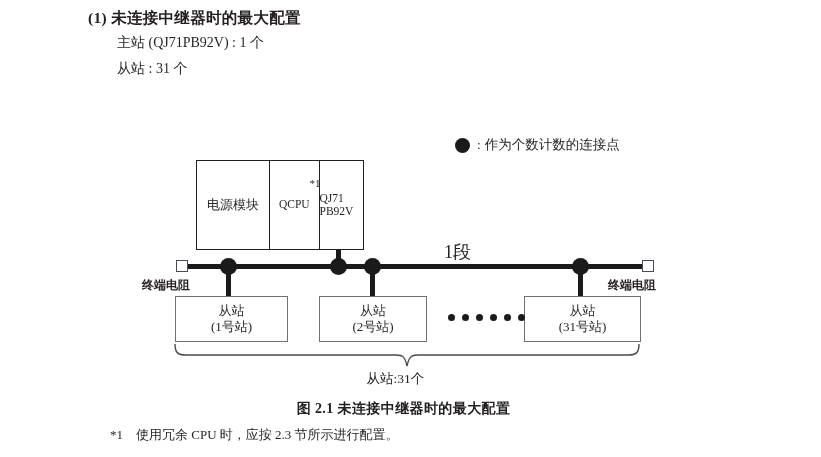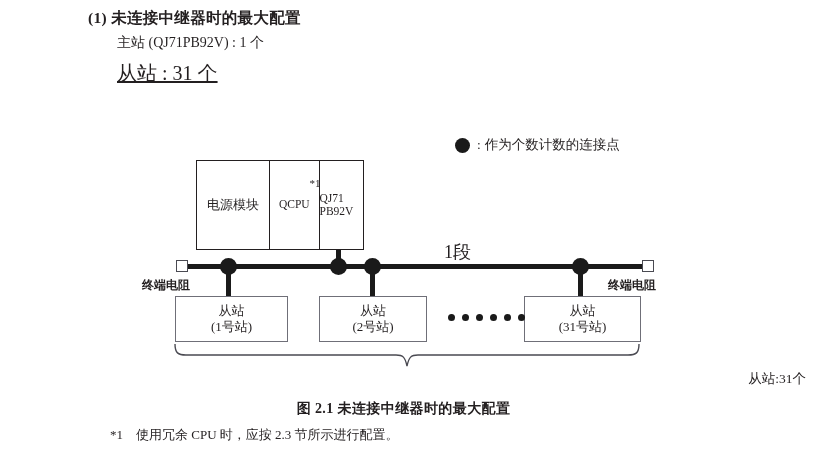--- a/index.html
+++ b/index.html
@@ -19,21 +19,21 @@
     font-size:15.5px;font-weight:bold;
     letter-spacing:0.3px;
     white-space:nowrap;
   }
   .sec-line1{
     position:absolute;left:117px;top:34px;
     font-size:14px;white-space:nowrap;
   }
   .sec-line2{
     position:absolute;left:117px;top:60px;
-    font-size:20px;white-space:nowrap;text-decoration:underline;
+    font-size:14px;white-space:nowrap;
   }
 
   
   .legend{
     position:absolute;left:455px;top:136px;
     display:flex;align-items:center;white-space:nowrap;
   }
   .legend-dot{
     width:15px;height:15px;border-radius:50%;
     background:#1a1a1a;display:inline-block;
@@ -117,21 +117,21 @@
     display:flex;gap:7px;
   }
   .ellipsis span{
     width:7px;height:7px;border-radius:50%;background:#1a1a1a;display:block;
   }
 
   
   .brace-wrap{position:absolute;left:172px;top:344px;width:470px;height:24px;}
   .brace-label{
     position:absolute;left:0;top:370px;width:821px;
-    text-align:right;font-size:13.5px;
+    text-align:center;font-size:13.5px;
   }
   .brace-label span{position:relative;left:-15px;}
 
   
   .fig-caption{
     position:absolute;left:0;top:400px;width:821px;
     text-align:center;font-size:14px;font-weight:bold;
     letter-spacing:0.4px;
   }
   .fig-caption span{position:relative;left:-10px;margin-left:6px;}

